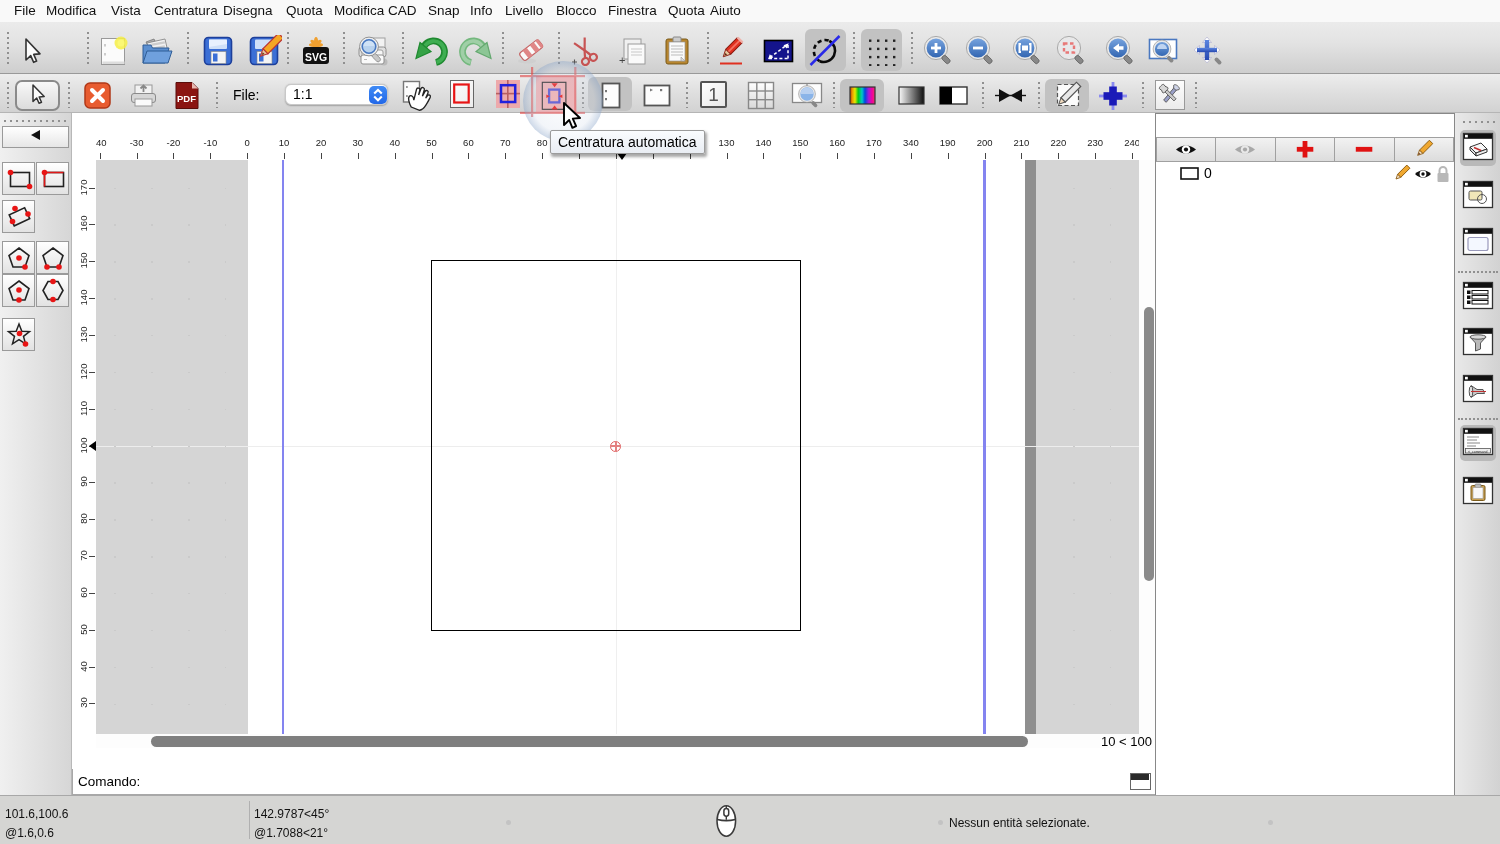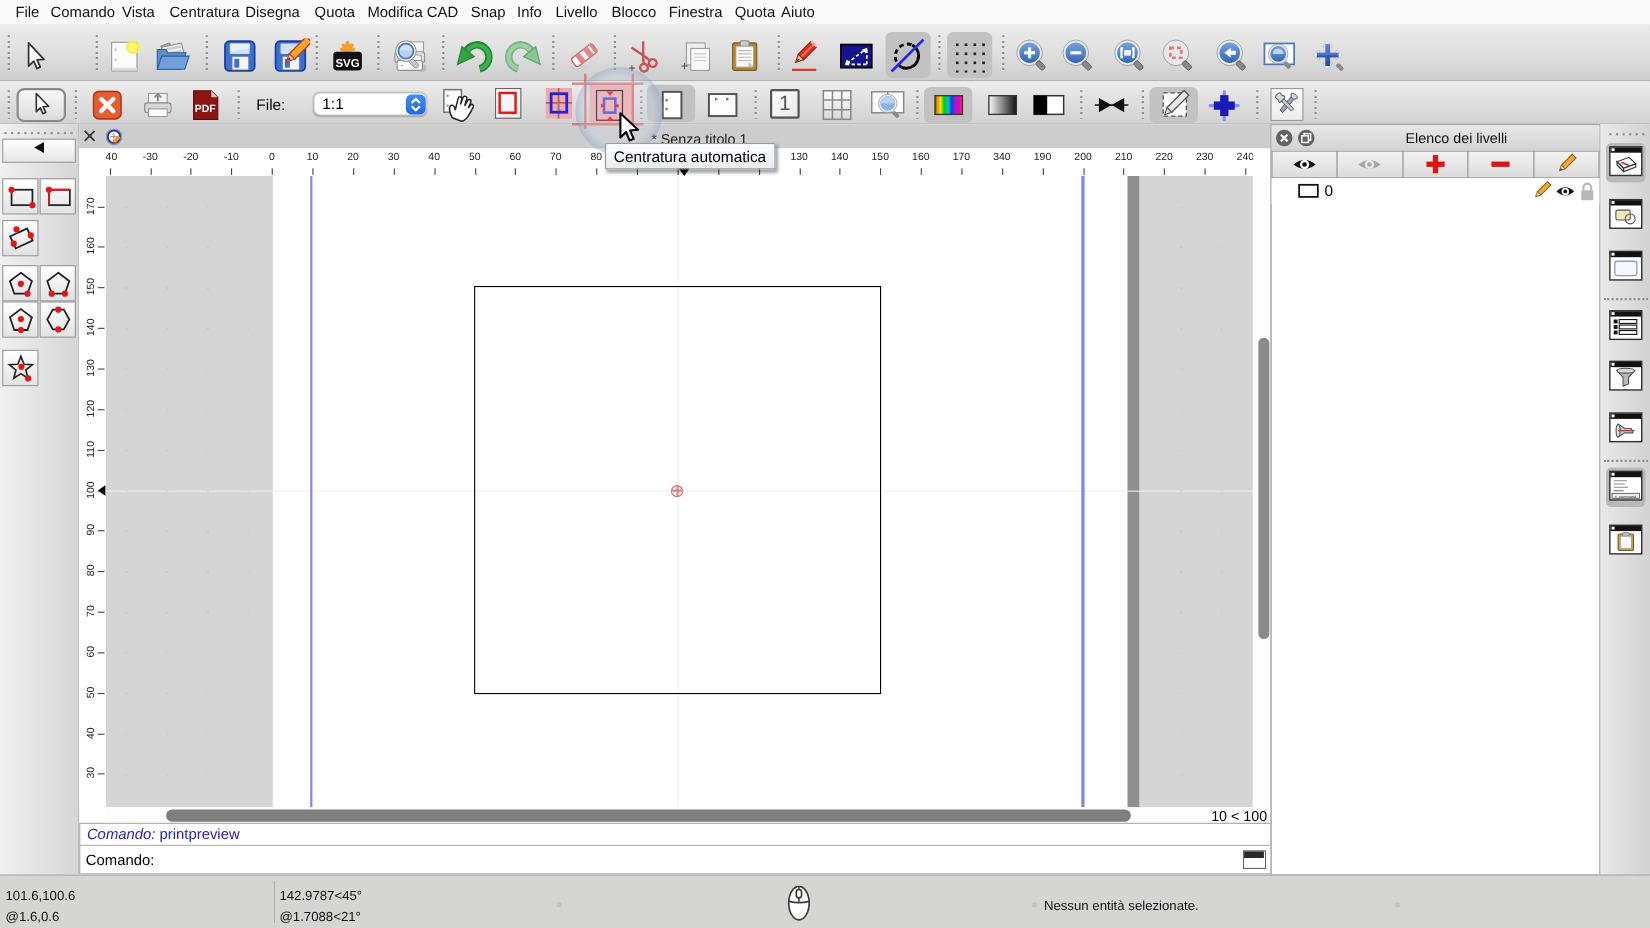--- a/index.html
+++ b/index.html
@@ -46,21 +46,21 @@
 #statusbar { left:0; top:795px; width:1500px; height:49px; background:#d5d5d3; border-top:1px solid #a8a8a8; font-size:12px; color:#111; }
 #scrollh { left:96px; top:734px; width:1061px; height:14px; background:#fdfdfd; }
 #scrollv { left:1139px; top:160px; width:18px; height:574px; background:#fdfdfd; }
 .ttip { position:absolute; background:linear-gradient(180deg,#fafcfe,#e9edf3); border:1px solid #9b9b9b; border-radius:2px; box-shadow:1.5px 2.5px 3px rgba(0,0,0,0.35); font-size:14px; color:#000; padding:2.5px 7px 3.5px 7px; white-space:nowrap; }
 </style>
 </head>
 <body>
 <div id="root">
   <div class="abs" id="menubar">
       <span style="left:14px">File</span>
-      <span style="left:46px">Comando</span>
+      <span style="left:46px">Modifica</span>
       <span style="left:111px">Vista</span>
       <span style="left:154px">Centratura</span>
       <span style="left:223px">Disegna</span>
       <span style="left:286px">Quota</span>
       <span style="left:334px">Modifica CAD</span>
       <span style="left:428px">Snap</span>
       <span style="left:470px">Info</span>
       <span style="left:505px">Livello</span>
       <span style="left:556px">Blocco</span>
       <span style="left:608px">Finestra</span>
@@ -595,42 +595,20 @@
           <path d="M11 6.5 L21 6.5 L26 15.5 L21 24.5 L11 24.5 L6 15.5 Z" fill="none" stroke="#222" stroke-width="1.6"></path>
           <circle cx="16" cy="6.5" r="2.8" fill="#e81515"></circle>
           <circle cx="16" cy="24.5" r="2.8" fill="#e81515"></circle>
         </svg></div>
       <div class="shapebtn" style="left: 2px; top: 205px;"><svg width="32" height="32" viewBox="0 0 32 32">
           <path d="M16 5 L18.8 12.2 L26.5 12.6 L20.5 17.4 L22.5 24.9 L16 20.7 L9.5 24.9 L11.5 17.4 L5.5 12.6 L13.2 12.2 Z" fill="none" stroke="#222" stroke-width="1.5"></path>
           <circle cx="16.5" cy="14.5" r="2.8" fill="#e81515"></circle>
           <circle cx="22.5" cy="25" r="2.8" fill="#e81515"></circle>
         </svg></div>
     </div>
-  <div class="abs" id="tabbar">
- <svg class="abs" style="left:2px;top:3px;" width="15" height="15" viewBox="0 0 15 15">
-        <g stroke="#3a3a3a" stroke-width="1.7">
-          <line x1="3" y1="3" x2="12" y2="12"></line>
-          <line x1="12" y1="3" x2="3" y2="12"></line>
-        </g>
-        <rect x="6" y="6" width="3" height="3" fill="#3a3a3a"></rect>
-      </svg>
- <svg class="abs" style="left:24px;top:3.5px;" width="16" height="16" viewBox="0 0 16 16">
-        <circle cx="7.6" cy="7.3" r="6" fill="#fff" stroke="#2a3a8c" stroke-width="2.6"></circle>
-        <circle cx="7.6" cy="7.3" r="6.9" fill="none" stroke="#8898c8" stroke-width="1"></circle>
-        <g stroke="#cc5555" stroke-width="0.8">
-          <line x1="7.6" y1="3.8" x2="7.6" y2="10.8"></line>
-          <line x1="4.2" y1="7.3" x2="11" y2="7.3"></line>
-        </g>
-        <g transform="rotate(45 10 10)">
-          <rect x="8.7" y="6.2" width="2.6" height="7" fill="#f0a020" stroke="#b87010" stroke-width="0.5"></rect>
-          <path d="M8.7 13.2 L11.3 13.2 L10 15.8 Z" fill="#d03030"></path>
-        </g>
-      </svg>
- <div class="abs" style="left:520px;top:6px;font-size:13px;color:#1c1c1c;">* Senza titolo 1</div>
-</div>
   <div class="abs" id="canvas">
  <div class="abs" style="left:0;top:0;width:151.5px;height:574px;background:#d5d5d5;"></div>
  <div class="abs" style="left:928.7px;top:0;width:11.3px;height:574px;background:#8f8f8f;"></div>
  <div class="abs" style="left:940px;top:0;width:103px;height:574px;background:#d5d5d5;"></div>
  <div class="abs" style="left:519.7px;top:0;width:1px;height:574px;background:#efefef;"></div>
  <div class="abs" style="left:0px;top:286px;width:1043px;height:1px;background:#ededed;"></div>
  <div class="abs" style="left:185.8px;top:0;width:2.6px;height:574px;background:#8484f0;"></div>
  <div class="abs" style="left:887.2px;top:0;width:2.6px;height:574px;background:#8484f0;"></div>
  <div class="abs" style="left:335px;top:100px;width:370px;height:371px;border:1px solid #000;"></div>
  <div class="abs" style="left:514px;top:280.5px;width:11px;height:11px;border:1.2px solid #e06060;border-radius:50%;"></div>
@@ -823,35 +801,24 @@
       <div class="vnum" style="top:132.1px;left:1px;width:20px;text-align:center;">140</div>
       <div class="vtick" style="top:138.1px"></div>
       <div class="vnum" style="top:95.25px;left:1px;width:20px;text-align:center;">150</div>
       <div class="vtick" style="top:101.25px"></div>
       <div class="vnum" style="top:58.400000000000006px;left:1px;width:20px;text-align:center;">160</div>
       <div class="vtick" style="top:64.4px"></div>
       <div class="vnum" style="top:21.55000000000001px;left:1px;width:20px;text-align:center;">170</div>
       <div class="vtick" style="top:27.55000000000001px"></div>
       <div style="position:absolute;top:280.5px;right:0;width:0;height:0;border-top:5px solid transparent;border-bottom:5px solid transparent;border-right:7px solid #000;"></div>
     </div>
-  <div class="abs" id="cmd1"><span style="color:#2222cc;font-style:italic;">Comando:</span> <span style="color:#2222cc;">printpreview</span></div>
   <div class="abs" id="cmd2">Comando: <div style="position:absolute;right:5px;top:3.5px;width:21px;height:17px;border:1.5px solid #666;background:#fff;">
         <div style="width:18px;height:6px;background:#2a2a2a;"></div>
       </div></div>
   <div class="abs" id="panel">
- <div id="panelhead">
-  <div style="position:absolute;left:4px;top:3.5px;width:15px;height:15px;border-radius:50%;background:#636363;"><svg width="15" height="15">
-            <path d="M4.5 4.5 L10.5 10.5 M10.5 4.5 L4.5 10.5" stroke="#fff" stroke-width="2"></path>
-          </svg></div>
-  <div style="position:absolute;left:24px;top:3.5px;width:15px;height:15px;border-radius:50%;background:#636363;"><svg width="15" height="15">
-            <rect x="5.5" y="3.5" width="6" height="6" fill="none" stroke="#fff" stroke-width="1.3"></rect>
-            <rect x="3.5" y="5.5" width="6" height="6" fill="#636363" stroke="#fff" stroke-width="1.3"></rect>
-          </svg></div>
-  <div style="position:absolute;left:38px;top:4px;width:260px;text-align:center;font-size:13px;color:#111;">Elenco dei livelli</div>
- </div>
  <div id="paneltools">
         <div class="ptool" style="left: 0px; width: 60.4px;"><svg width="58" height="23">
             <g transform="translate(18,2)">
               <path d="M1 9.5 Q11 1.5 21 9.5 Q11 17.5 1 9.5 Z" fill="#111"></path>
               <circle cx="11" cy="9.5" r="4.2" fill="#fff"></circle>
               <circle cx="11" cy="9.5" r="2.1" fill="#111"></circle>
             </g>
           </svg></div>
         <div class="ptool" style="left: 59.4px; width: 60.4px;"><svg width="58" height="23">
             <g transform="translate(18,2)">

